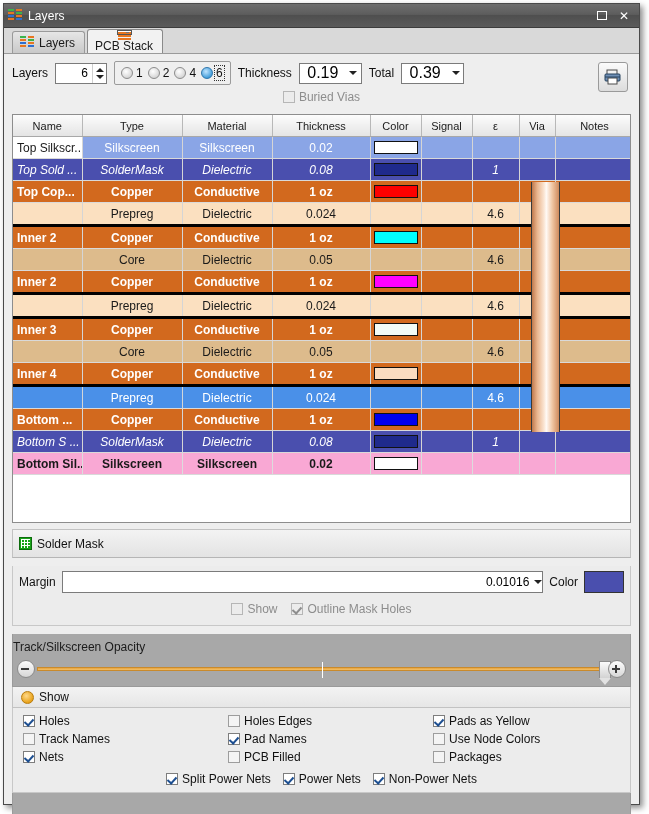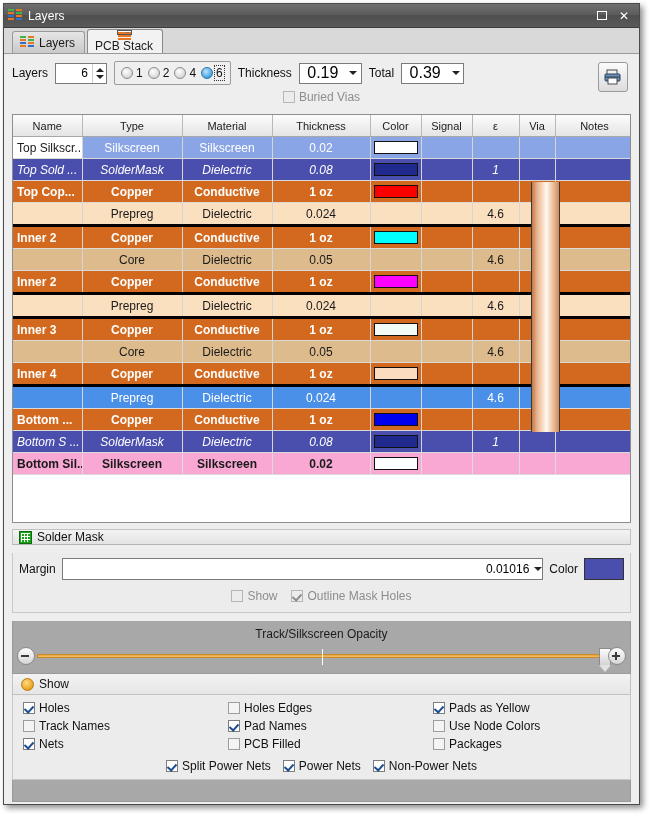--- a/index.html
+++ b/index.html
@@ -100,39 +100,39 @@
   .swatch{width:44px;height:13px;border:1px solid #111;margin:0 auto;box-sizing:border-box;}
 
   
   tr.gtop td{border-top:3px solid #000000;}
   tr.gbot td{border-bottom:3px solid #000000;margin-top:19px;}
   .via-bar-real{position:absolute;left:518px;width:29px;
        background:linear-gradient(to right,#c0794c,#eab68f 20%,#fbe6d4 45%,#fffaf6 53%,#f0c6a3 75%,#cf8a5c);
        border-left:1px solid #3a3a3a;border-right:1px solid #3a3a3a;box-sizing:border-box;}
 
   
-  .sm-header{margin:6px 8px 0 8px;height:16px;background:linear-gradient(to bottom,#f3f3f3,#e3e3e3);
+  .sm-header{margin:6px 8px 0 8px;height:29px;background:linear-gradient(to bottom,#f3f3f3,#e3e3e3);
              border:1px solid #c2c2c2;border-bottom:1px solid #b5b5b5;
              display:flex;align-items:center;gap:5px;padding-left:6px;box-sizing:border-box;}
   .sm-header .t{font-size:12px;color:#111;}
   .ico-mask{width:13px;height:13px;background:#19a319;border:1px solid #0d6b0d;box-sizing:border-box;position:relative;}
   .ico-mask:before{content:"";position:absolute;left:1px;top:1px;right:1px;bottom:1px;
      background:repeating-linear-gradient(to right,#ffffff 0 1px,transparent 1px 3px),
                 repeating-linear-gradient(to bottom,#ffffff 0 1px,transparent 1px 3px);}
 
   .sm-body{margin:8px 8px;background:#ececec;border:1px solid #c8c8c8;border-top:none;box-sizing:border-box;padding:5px 0 4px 0;}
   .margin-row{display:flex;align-items:center;gap:6px;padding:0 6px;}
   .margin-field{flex:1;height:22px;border:1px solid #7b7b7b;background:#fff;display:flex;align-items:center;box-sizing:border-box;}
   .margin-field .mv{flex:1;text-align:right;padding-right:5px;font-size:12px;color:#000;}
   .color-sw{width:40px;height:22px;border:1px solid #333;box-sizing:border-box;}
   .sm-checks{display:flex;align-items:center;justify-content:center;gap:14px;height:24px;margin-top:4px;}
 
   
   .opacity-band{margin:0 8px;background:#a8a8a8;border:1px solid #9a9a9a;border-top:none;box-sizing:border-box;}
-  .opacity-title{text-align:center;font-size:12px;color:#1b1b1b;padding:6px 0 4px 0;}
+  .opacity-title{font-size:12px;color:#1b1b1b;padding:6px 0 4px 0;}
   .slider-row{display:flex;align-items:center;gap:0;padding:0 4px 6px 4px;position:relative;height:22px;}
   .circ{width:16px;height:16px;border-radius:50%;border:1px solid #8b8b8b;
         background:linear-gradient(to bottom,#fdfdfd,#d6d6d6);position:relative;flex:0 0 auto;}
   .circ:before{content:"";position:absolute;left:3px;top:7px;width:8px;height:2px;background:#3b3b3b;}
   .circ.plus:after{content:"";position:absolute;left:6px;top:4px;width:2px;height:8px;background:#3b3b3b;}
   .track{flex:1;height:4px;background:linear-gradient(to bottom,#e8a33d,#f3c068);border:1px solid #c98a2c;
          margin:0 2px;position:relative;box-sizing:border-box;}
   .tick{position:absolute;left:50%;top:-6px;width:1px;height:16px;background:#ffffff;}
   .thumb{position:absolute;right:-6px;top:-7px;width:12px;height:18px;background:linear-gradient(to bottom,#fbfbfb,#d3d3d3);
          border:1px solid #8b8b8b;box-sizing:border-box;}

